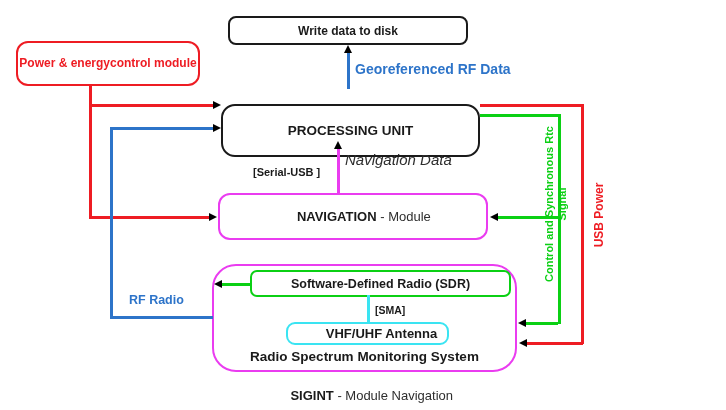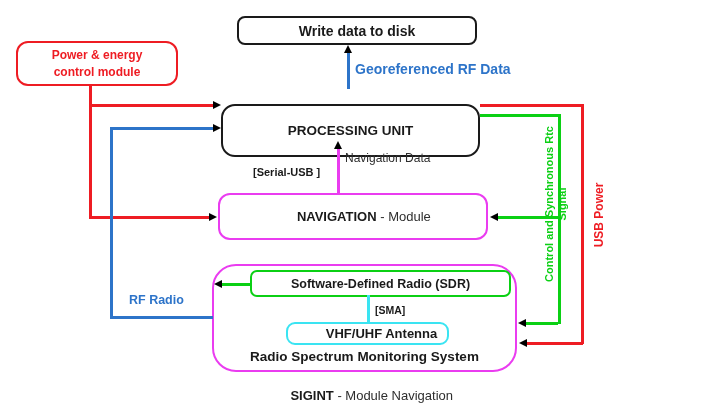--- a/index.html
+++ b/index.html
@@ -37,29 +37,29 @@
   .arr.up.a-blue  { border-left-color:transparent; border-right-color:transparent; }
   .arr.up.a-mag   { border-left-color:transparent; border-right-color:transparent; }
   .rot { display:flex; flex-direction:column; align-items:center; justify-content:center;
          transform:rotate(-90deg); text-align:center; line-height:13px; }
 </style>
 </head>
 <body>
 
 <div id="canvas">
 
-  <div class="box b" style="left:228px; top:16px; width:240px; height:29px; border:2px solid var(--black); border-radius:8px; font-size:14px;margin-left:9px;">
+  <div class="box b" style="left:228px; top:16px; width:240px; height:29px; border:2px solid var(--black); border-radius:8px; font-size:12px;">
     <span>Write data to disk</span>
   </div>
 
   <div class="box b" style="left:221px; top:88px; width:259px; height:53px; border:2.5px solid var(--black); border-radius:14px; font-size:13.5px;margin-top:16px;">
     <span>PROCESSING UNIT</span>
   </div>
 
-  <div class="box b" style="left:16px; top:41px; width:162px; height:45px; border:2px solid var(--red); border-radius:12px; font-size:12px; color:var(--red); line-height:1.35; flex-direction:column;">
+  <div class="box b" style="left:16px; top:41px; width:184px; height:45px; border:2px solid var(--red); border-radius:12px; font-size:12px; color:var(--red); line-height:1.35; flex-direction:row;">
     <span>Power &amp; energy</span>
     <span>control module</span>
   </div>
 
   <div class="box" style="left:218px; top:193px; width:270px; height:47px; border:2.5px solid var(--magenta); border-radius:12px; font-size:13px;">
     <span style="white-space:pre;">
       <span class="b">NAVIGATION</span><span class="t-gray"> - Module</span>
     </span>
   </div>
 
@@ -74,21 +74,21 @@
   </div>
 
   <div class="lbl b" style="left:212px; top:349px; width:305px; text-align:center; font-size:13.5px;">Radio Spectrum Monitoring System</div>
 
   <div class="lbl" style="left:212px; top:373px; width:305px; text-align:center; font-size:13px; white-space:pre;">
     <span class="b">SIGINT</span><span class="t-gray"> - Module Navigation</span>
   </div>
 
   <div class="lbl b t-blue" style="left:355px; top:61px; font-size:14px;">Georeferenced RF Data</div>
 
-  <div class="lbl t-gray" style="left:345px; top:151px; font-size:12px;">Navigation Data</div>
+  <div class="lbl t-gray" style="left:345px; top:151px; font-size:15px;font-style:italic;">Navigation Data</div>
 
   <div class="lbl b" style="left:253px; top:166px; font-size:11px;">[Serial-USB ]</div>
 
   <div class="lbl b t-blue" style="left:129px; top:293px; font-size:12.5px;">RF Radio</div>
 
   <div class="lbl b" style="left:375px; top:304px; font-size:10.5px;">[SMA]</div>
 
   <div class="lbl b t-red rot" style="left:549px; top:207px; width:100px; height:16px; font-size:12px;">
     <span>USB Power</span>
   </div>

